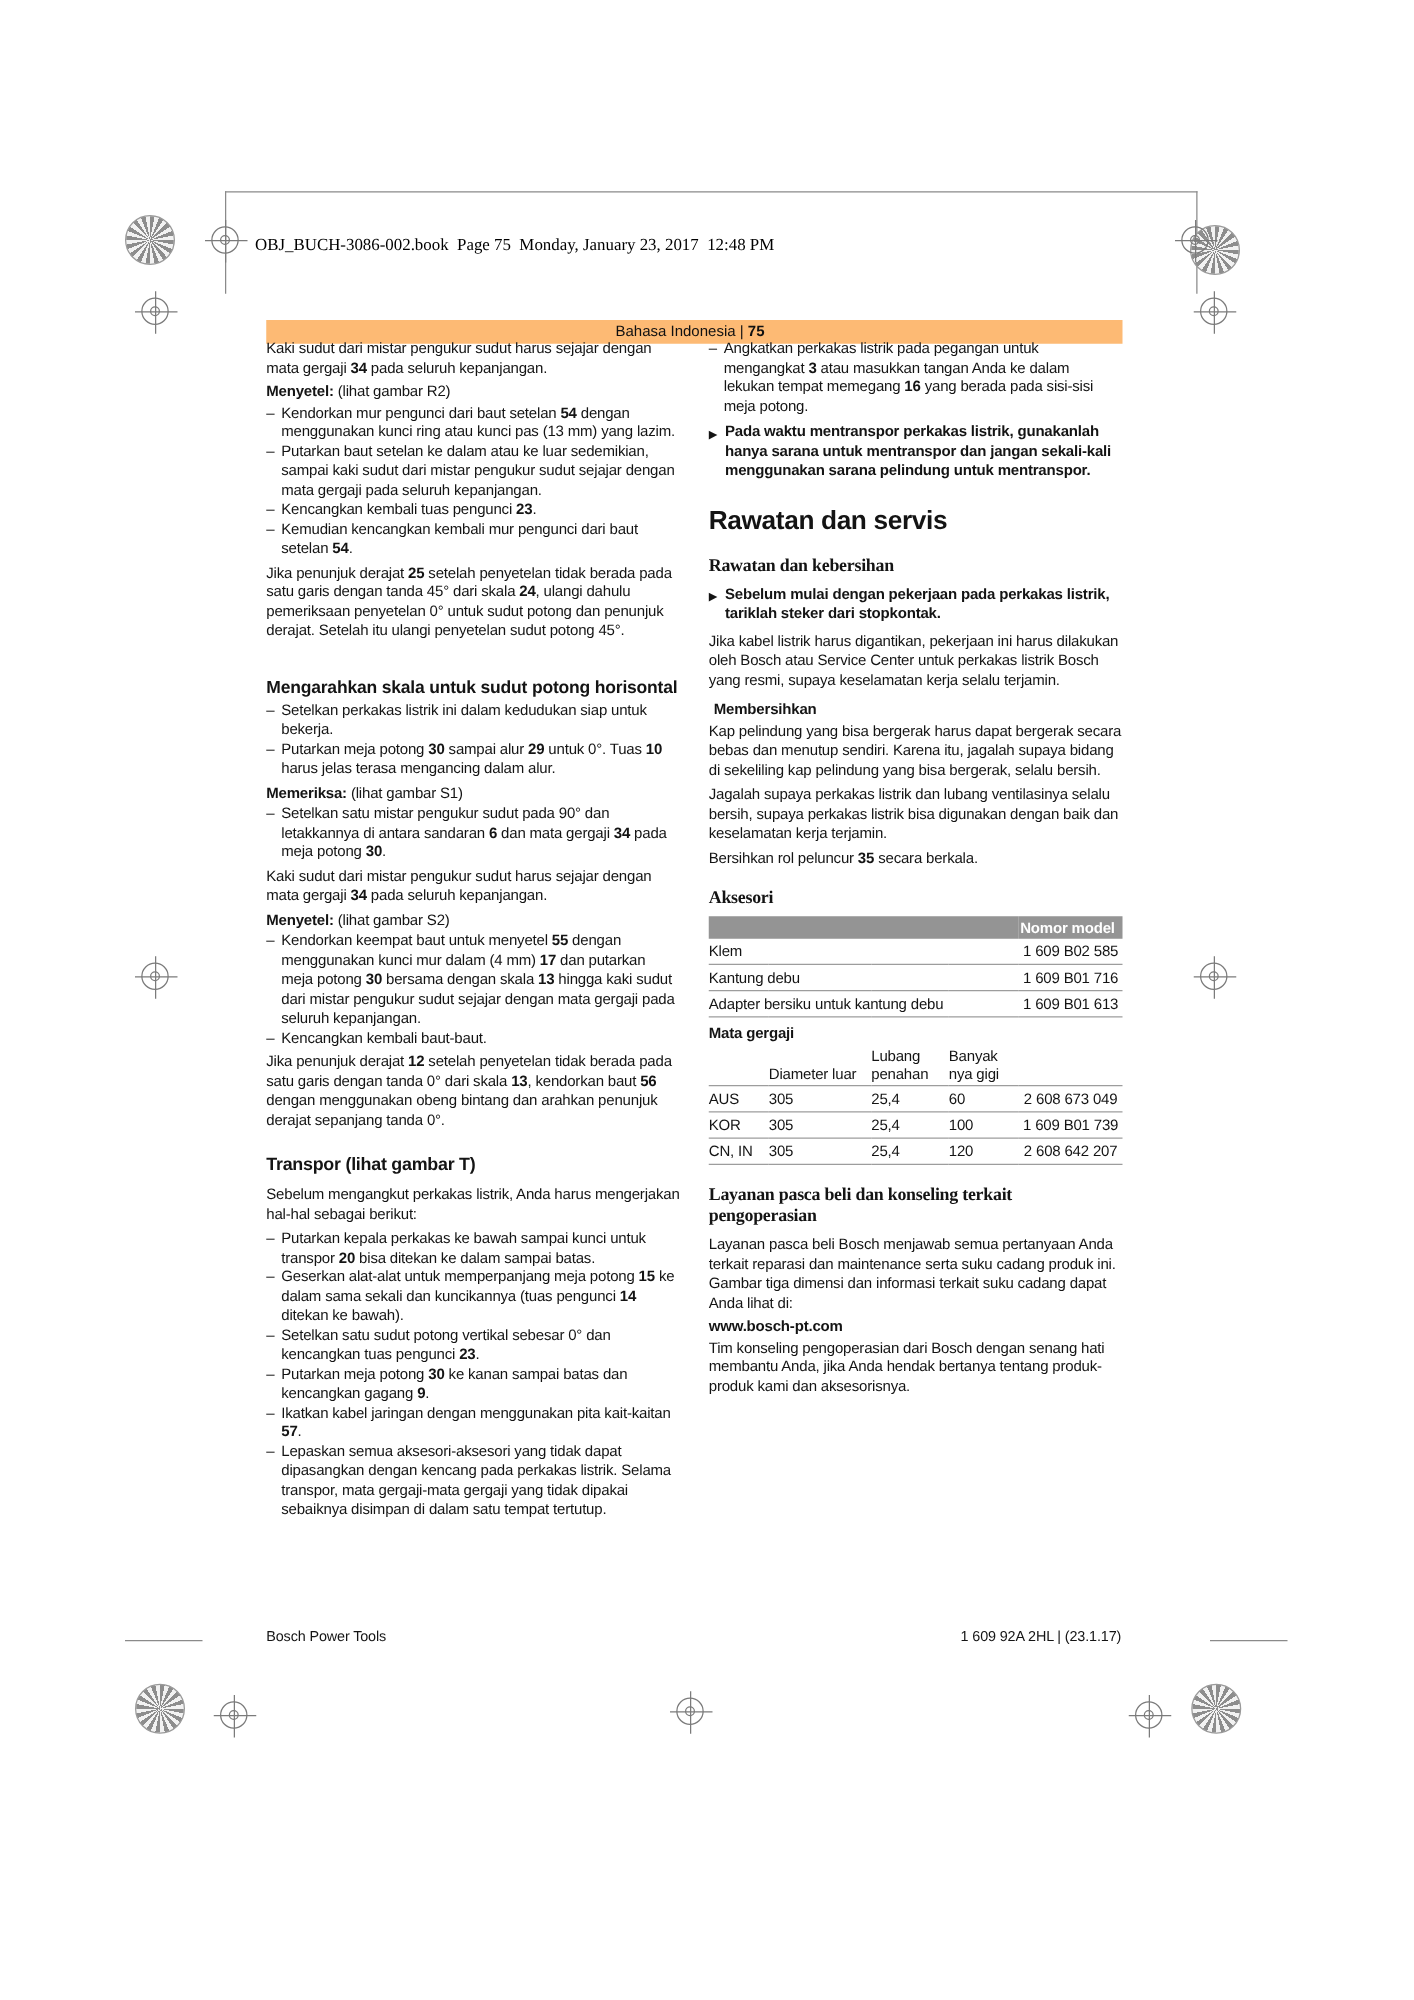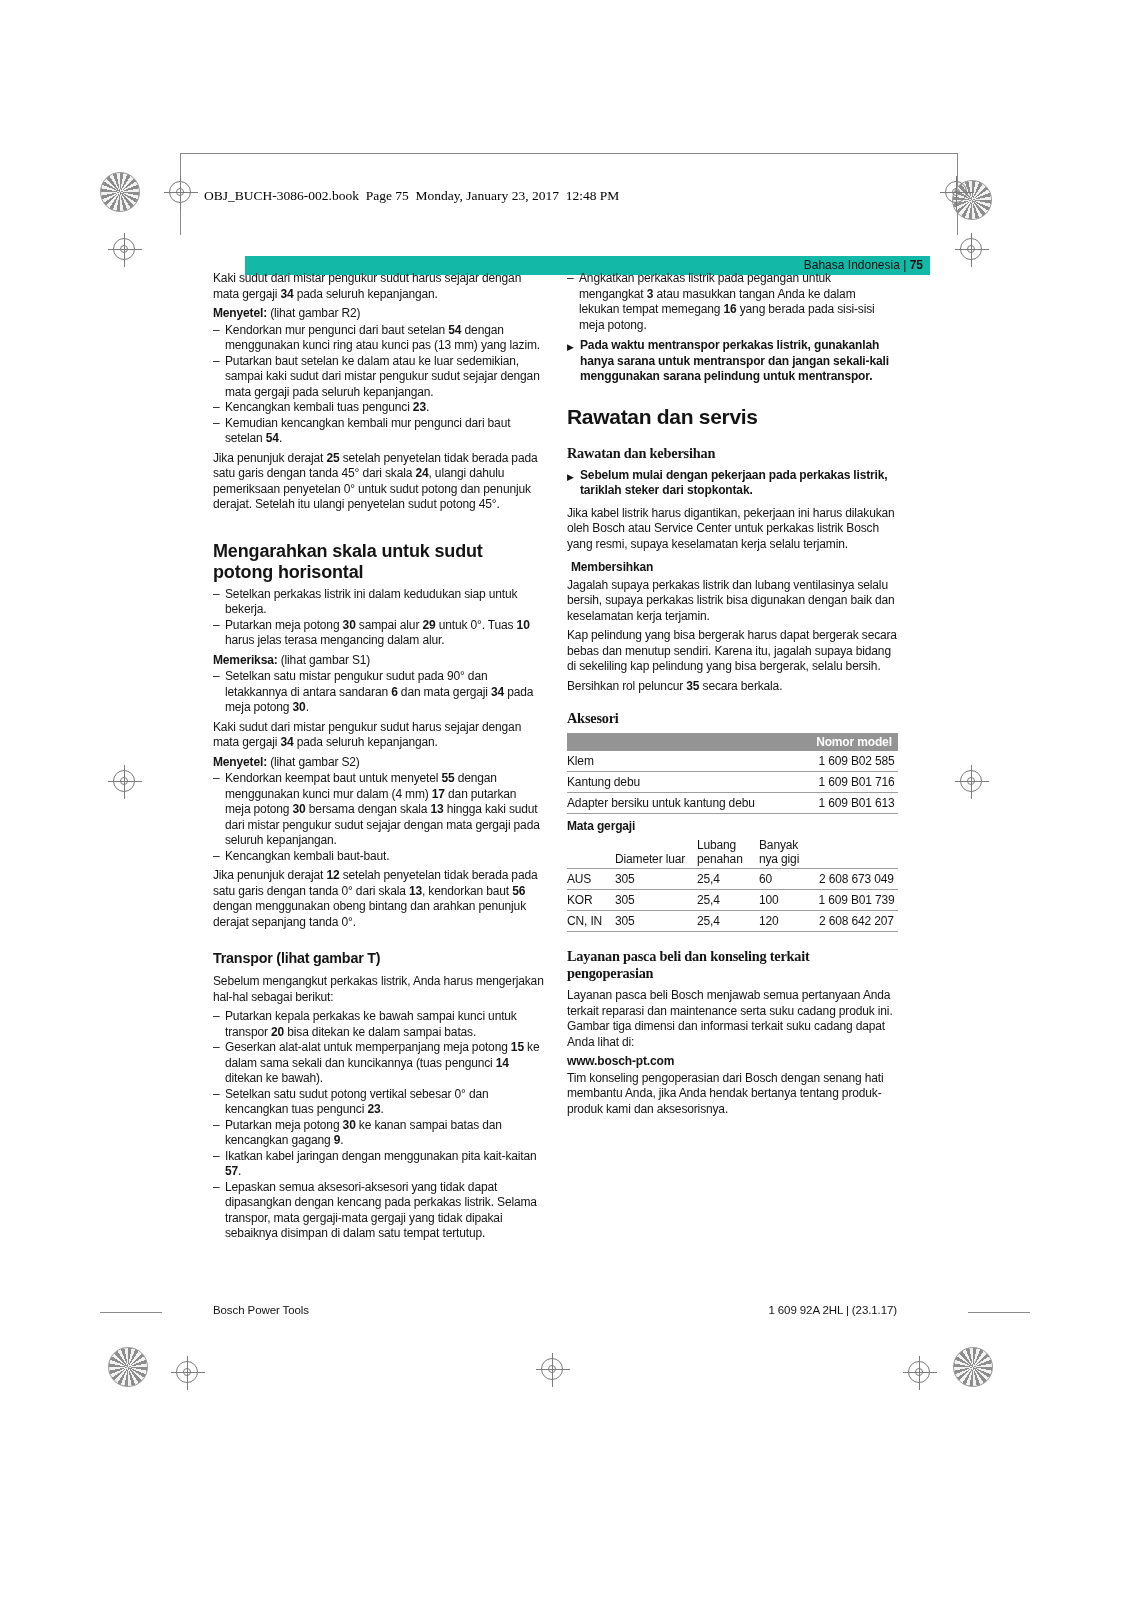--- a/index.html
+++ b/index.html
@@ -19,21 +19,21 @@
   .crosshair .ring { position:absolute; left:5px; top:5px; width:22px; height:22px; border:1px solid #7b7b7b; border-radius:50%; }
   .crosshair .innerring { position:absolute; left:12px; top:12px; width:8px; height:8px; border:1px solid #7b7b7b; border-radius:50%; }
   .starburst { position:absolute; width:40px; height:40px; border-radius:50%;
     background:repeating-conic-gradient(#8d8d8d 0deg 11.25deg,#f2f2f2 11.25deg 22.5deg);
     border:1px solid #9a9a9a; }
 
   
   .book-header { position:absolute; left:204px; top:188px; font-family:"Liberation Serif","DejaVu Serif",serif;
     font-size:13.5px; color:#000; white-space:pre; }
   .header-bar { position:absolute; left:213px; top:256px; width:685px; height:19px;
-    background:#14b8a6; font-size:12px; line-height:19px; text-align:right; padding-right:7px; color:#111;margin-left:32px; }
+    background:#fdba74; font-size:12px; line-height:19px; text-align:center; padding-right:7px; color:#111; }
   .footer-left  { position:absolute; left:213px; top:1304px; font-size:11.5px; letter-spacing:-0.1px; }
   .footer-right { position:absolute; right:234px; top:1304px; font-size:11.5px; letter-spacing:-0.1px; }
 
   
   .col { position:absolute; top:271px; width:331px; }
   .col.left  { left:213px; }
   .col.right { left:567px; }
 
   .body { font-size:12px; letter-spacing:-0.15px; line-height:15.5px; margin-bottom:4px; }
   .label { margin-top:2px; margin-bottom:1px; }
@@ -44,21 +44,21 @@
   .li { position:relative; padding-left:12px; font-size:12px; letter-spacing:-0.15px; line-height:15.5px; }
   .li .marker { position:absolute; left:0; top:0; }
 
   .warn { position:relative; padding-left:13px; font-weight:bold; font-size:12px; letter-spacing:-0.15px;
     line-height:15.5px; margin:5px 0 7px; }
   .warn .marker { position:absolute; left:0; top:2px; font-size:9px; }
 
   .h1 { font-size:21px; font-weight:bold; letter-spacing:-0.3px; margin:20px 0 10px; }
   .h2 { font-size:14.3px; font-weight:bold; letter-spacing:-0.2px; margin:16px 0 6px;font-family:Liberation Serif, serif; }
   .section-head { font-size:14.3px; font-weight:bold; letter-spacing:-0.2px; margin:20px 0 8px; }
-  .inline-head { font-weight:bold; font-size:18px; letter-spacing:-0.15px; margin:28px 0 4px; }
+  .inline-head { font-weight:bold; font-size:14px; letter-spacing:-0.15px; margin:28px 0 4px; }
 
   
   .acc-table { width:100%; border-collapse:collapse; font-size:12px; letter-spacing:-0.15px; margin:2px 0 2px; table-layout:fixed; }
   .acc-table td { padding:3px 0; vertical-align:bottom; }
   .t-head td { background:#949494; color:#fff; font-weight:bold; padding:2px 0; }
   .t-head td.num { padding-right:5px; }
   .t-row td  { border-bottom:1px solid #9d9d9d; }
   .t-sub td  { font-weight:bold; padding-top:5px; border-bottom:none; }
   .t-cols td { border-bottom:1px solid #9d9d9d; line-height:13.5px; padding-bottom:2px; }
   .saw td    { border-bottom:1px solid #9d9d9d; }
@@ -192,22 +192,22 @@
 
     <div class="warn">
       <span class="marker">▶</span>
       <span>Sebelum mulai dengan pekerjaan pada perkakas listrik, tariklah steker dari stopkontak.</span>
     </div>
 
     <p class="body">Jika kabel listrik harus digantikan, pekerjaan ini harus dilakukan oleh Bosch atau Service Center untuk perkakas listrik Bosch yang resmi, supaya keselamatan kerja selalu terjamin.</p>
 
     <div class="body bold-head">Membersihkan</div>
 
+    <p class="body">Kap pelindung yang bisa bergerak harus dapat bergerak secara bebas dan menutup sendiri. Karena itu, jagalah supaya bidang di sekeliling kap pelindung yang bisa bergerak, selalu bersih.</p>
     <p class="body">Jagalah supaya perkakas listrik dan lubang ventilasinya selalu bersih, supaya perkakas listrik bisa digunakan dengan baik dan keselamatan kerja terjamin.</p>
-    <p class="body">Kap pelindung yang bisa bergerak harus dapat bergerak secara bebas dan menutup sendiri. Karena itu, jagalah supaya bidang di sekeliling kap pelindung yang bisa bergerak, selalu bersih.</p>
     <p class="body">Bersihkan rol peluncur <b>35</b> secara berkala.</p>
 
     <div class="h2">Aksesori</div>
 
     <table class="acc-table">
       <colgroup>
         <col style="width:48px">
           <col style="width:82px">
           <col style="width:62px">
           <col style="width:56px">

